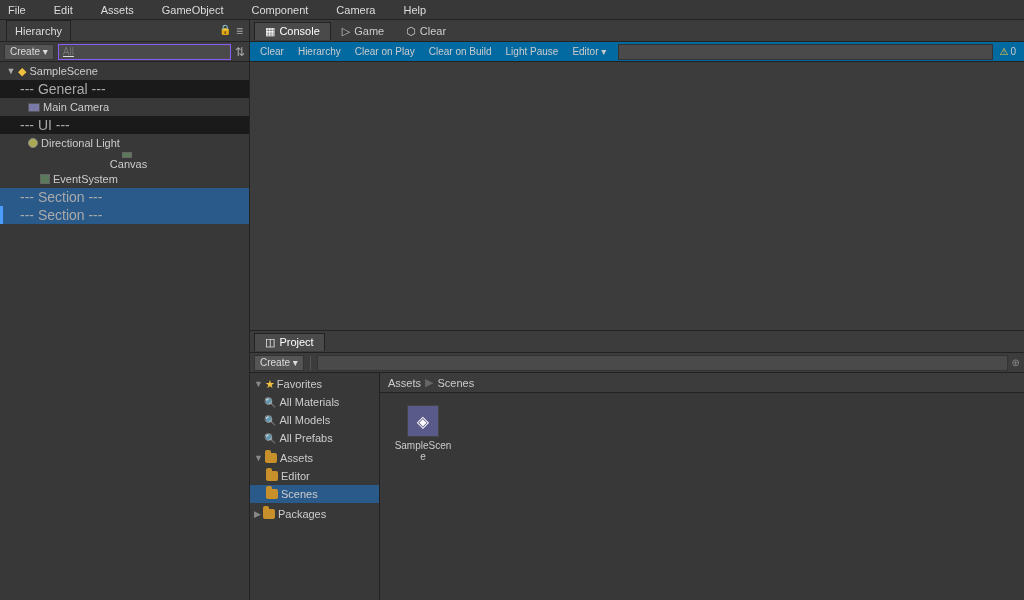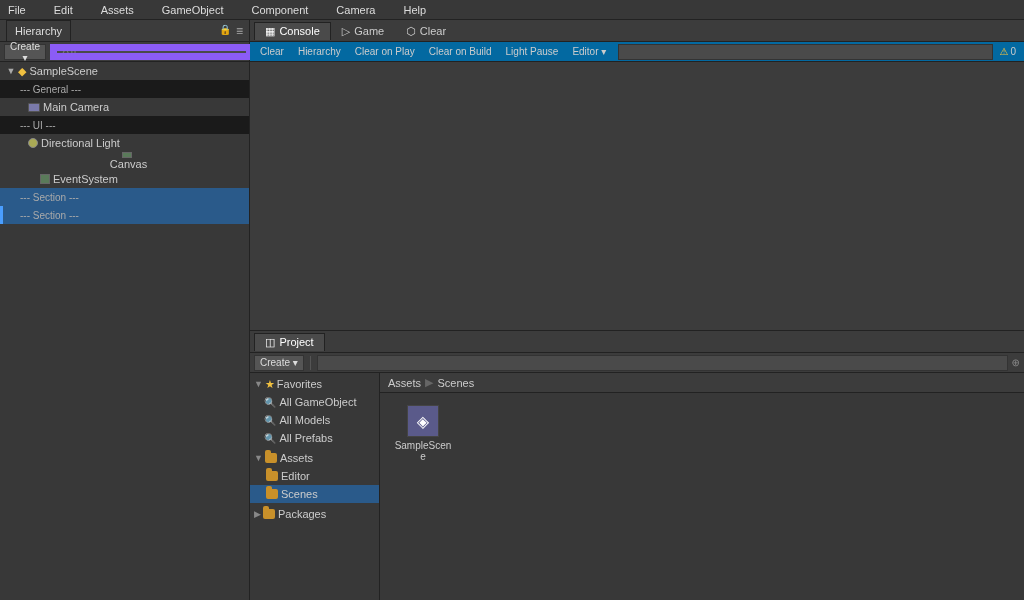--- a/index.html
+++ b/index.html
@@ -89,23 +89,23 @@
       font-size: 10px;
       padding: 1px 5px;
       cursor: pointer;
       height: 16px;
       display: flex;
       align-items: center;
     }
     .search-input {
       flex: 1;
       background: #4a4a4a;
-      border: 7px solid #8b5cf6;
+      border: 1px solid #8b5cf6;
       color: #ddd;
-      font-size: 14px;
+      font-size: 10px;
       height: 16px;
       padding: 0 4px;
       outline: none;
       text-decoration: underline;
     }
     .sort-btn {
       background: none;
       border: none;
       color: #aaa;
       cursor: pointer;
@@ -125,21 +125,21 @@
       padding-left: 8px;
       cursor: pointer;
       white-space: nowrap;
       color: #ccc;
       font-size: 11px;
       position: relative;
     }
     .tree-item.section-header {
       background: #1a1a1a;
       color: #aaa;
-      font-size: 10px;
+      font-size: 14px;
       justify-content: center;
     }
     .tree-item.section-selected {
       background: #2a5a8a;
     }
 
     .tree-arrow {
       width: 10px;
       height: 10px;
       display: inline-flex;
@@ -568,21 +568,21 @@
 
         <div class="project-sidebar">
 
           <div class="project-tree-item">
             <span style="margin-right:2px; color:#888; font-size:9px;">▼</span>
             <span class="star-icon">★</span>
             <span>Favorites</span>
           </div>
           <div class="project-tree-item" style="padding-left: 14px;">
             <span style="color:#f0c040; margin-right:3px; font-size:10px;">🔍</span>
-            <span>All GameObject</span>
+            <span>All Materials</span>
           </div>
           <div class="project-tree-item" style="padding-left: 14px;">
             <span style="color:#f0c040; margin-right:3px; font-size:10px;">🔍</span>
             <span>All Models</span>
           </div>
           <div class="project-tree-item" style="padding-left: 14px;">
             <span style="color:#f0c040; margin-right:3px; font-size:10px;">🔍</span>
             <span>All Prefabs</span>
           </div>
 

